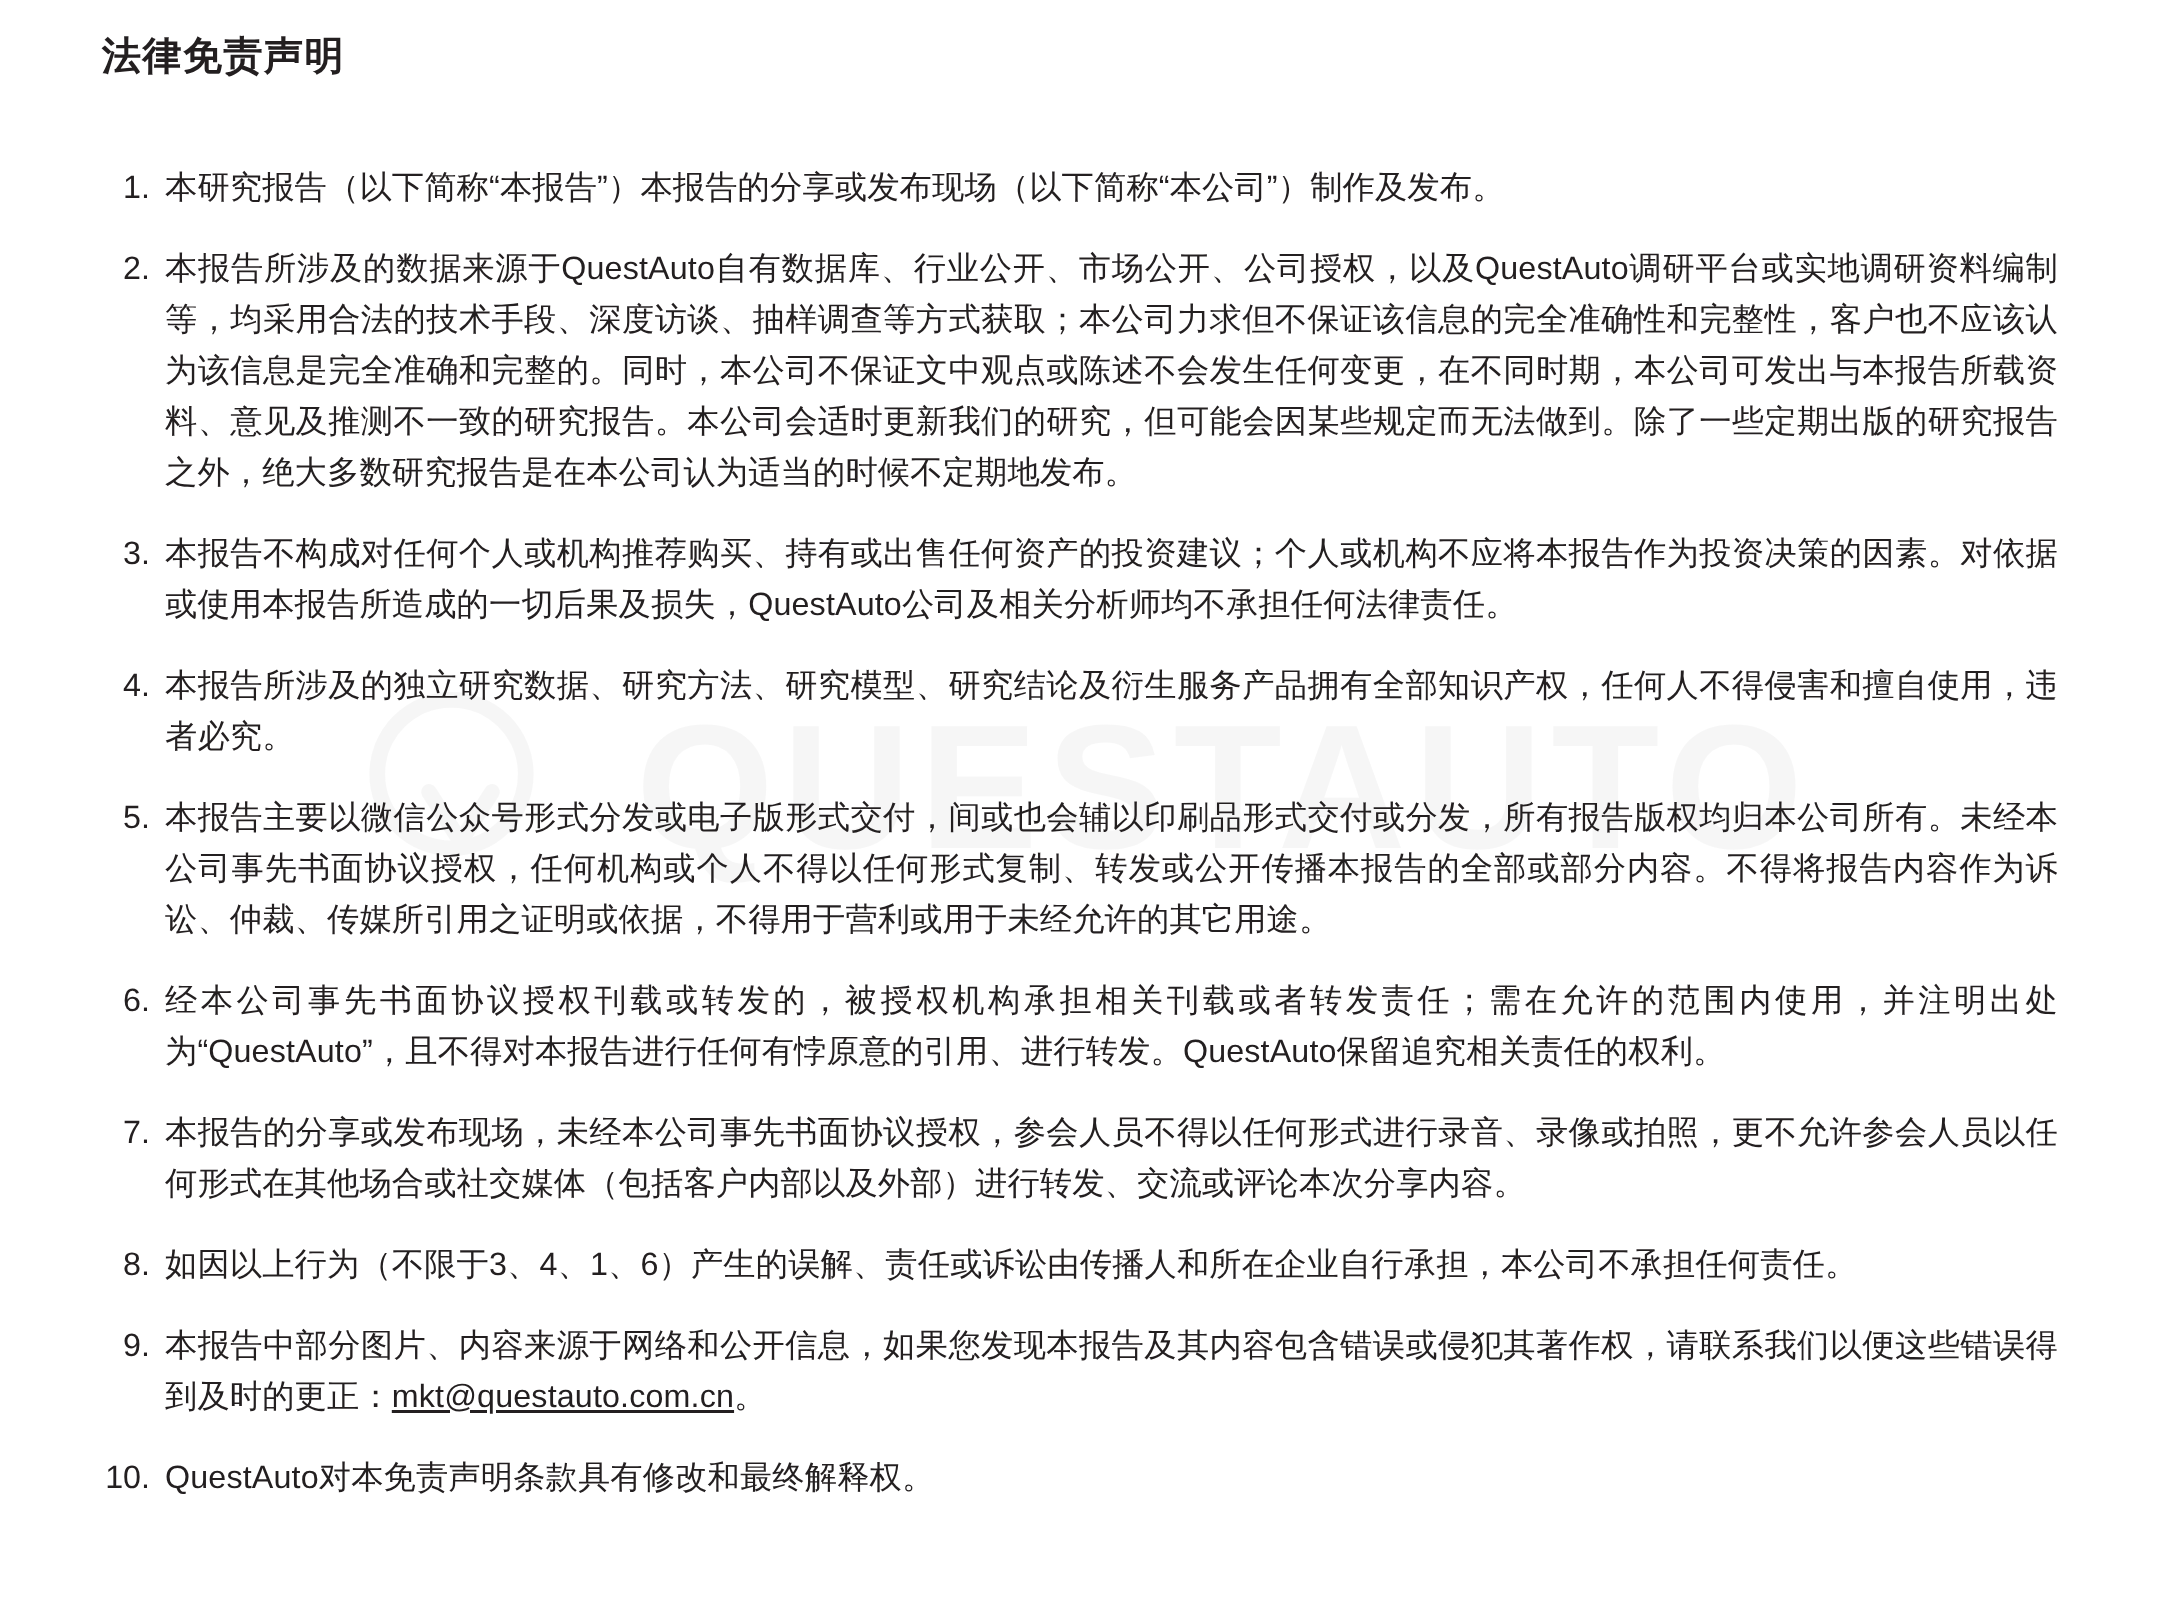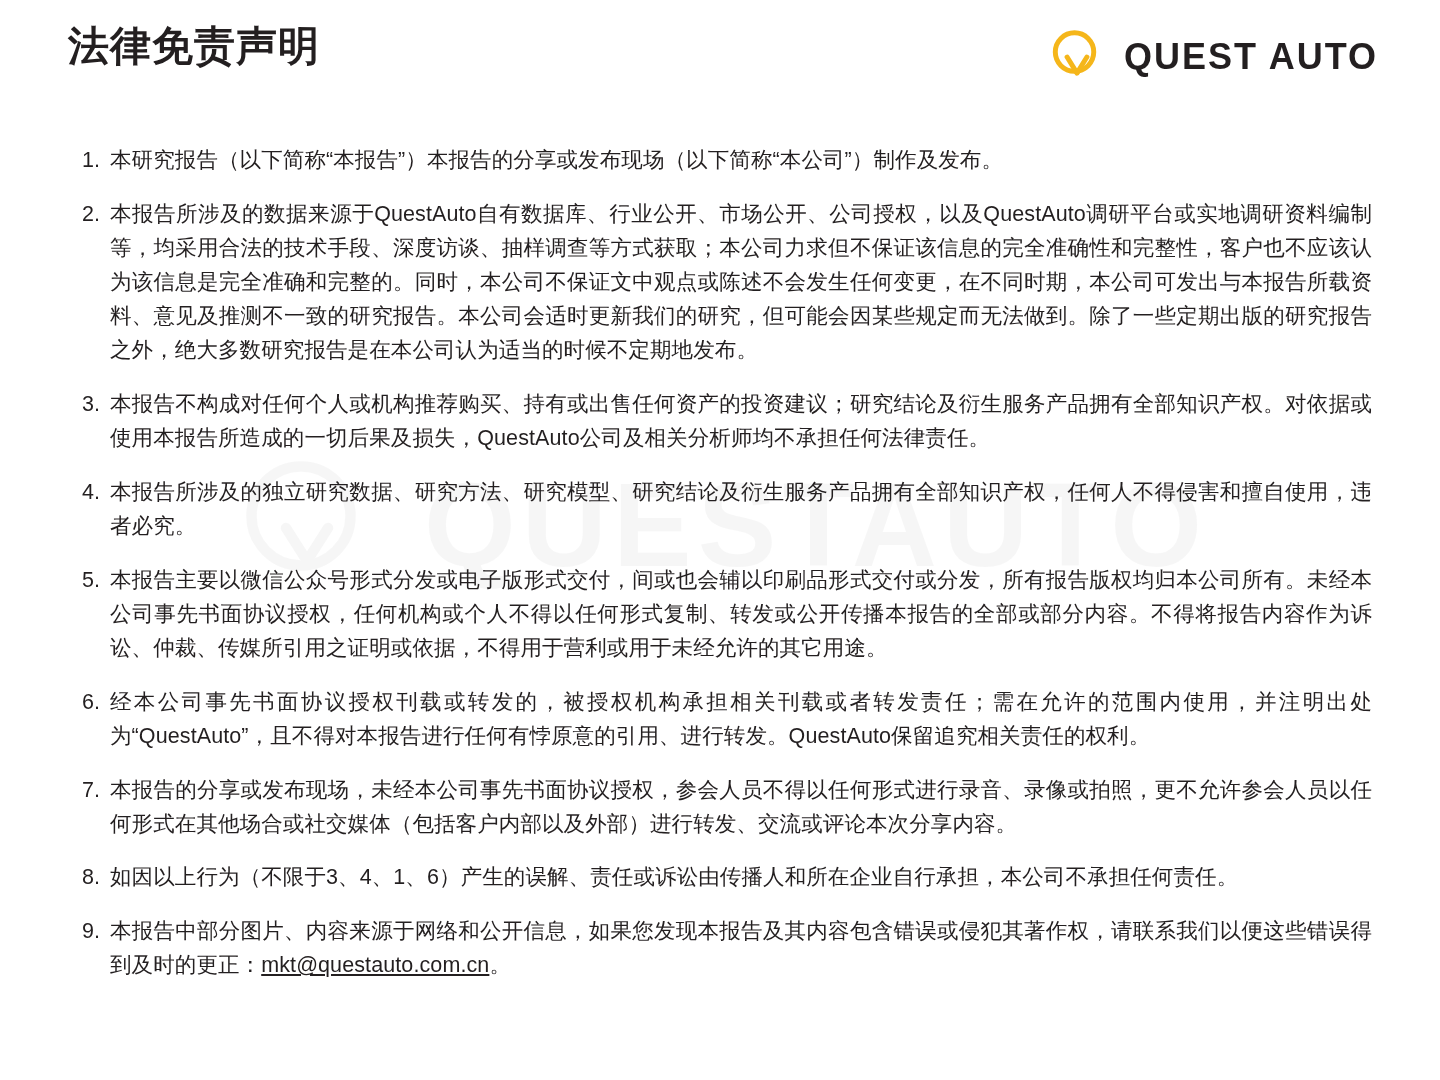--- a/index.html
+++ b/index.html
@@ -55,21 +55,21 @@
   
   .header {
     position: relative;
     z-index: 2;
     display: flex;
     align-items: flex-start;
     justify-content: space-between;
     padding: 22px 62px 0 68px;
   }
   .page-title {
-    font-size: 41px;
+    font-size: 26px;
     font-weight: 700;
     letter-spacing: 1px;
     color: #231f20;
     margin: 0;
     line-height: 1.2;
   }
   .brand {
     display: flex;
     align-items: center;
     gap: 16px;
@@ -134,42 +134,35 @@
   <div class="watermark">
     <svg class="wm-mark" viewBox="0 0 100 100">
       <circle cx="46" cy="44" r="33" fill="none" stroke="#8b8b8b" stroke-width="7"></circle>
       <path d="M36 52 L50 74 L64 52" fill="none" stroke="#8b8b8b" stroke-width="7" stroke-linecap="round" stroke-linejoin="round"></path>
     </svg>
     <div class="wm-text">QUESTAUTO</div>
   </div>
 
   <div class="header">
     <h1 class="page-title">法律免责声明</h1>
-    <div class="brand">
-      <svg class="brand-mark" viewBox="0 0 100 100">
-        <circle cx="46" cy="42" r="31" fill="none" stroke="#f5b61a" stroke-width="8"></circle>
-        <path d="M34 50 L50 76 L66 50" fill="none" stroke="#f5b61a" stroke-width="8" stroke-linecap="round" stroke-linejoin="round"></path>
-      </svg>
-      <div class="brand-text">QUEST AUTO</div>
-    </div>
   </div>
 
   <div class="content">
     <ol class="clauses">
       <li>
         <span class="num">1.</span>
         <span class="txt">本研究报告（以下简称“本报告”）本报告的分享或发布现场（以下简称“本公司”）制作及发布。</span>
       </li>
       <li>
         <span class="num">2.</span>
         <span class="txt">本报告所涉及的数据来源于QuestAuto自有数据库、行业公开、市场公开、公司授权，以及QuestAuto调研平台或实地调研资料编制等，均采用合法的技术手段、深度访谈、抽样调查等方式获取；本公司力求但不保证该信息的完全准确性和完整性，客户也不应该认为该信息是完全准确和完整的。同时，本公司不保证文中观点或陈述不会发生任何变更，在不同时期，本公司可发出与本报告所载资料、意见及推测不一致的研究报告。本公司会适时更新我们的研究，但可能会因某些规定而无法做到。除了一些定期出版的研究报告之外，绝大多数研究报告是在本公司认为适当的时候不定期地发布。</span>
       </li>
       <li>
         <span class="num">3.</span>
-        <span class="txt">本报告不构成对任何个人或机构推荐购买、持有或出售任何资产的投资建议；研究结论及衍生服务产品拥有全部知识产权。对依据或使用本报告所造成的一切后果及损失，QuestAuto公司及相关分析师均不承担任何法律责任。</span>
+        <span class="txt">本报告不构成对任何个人或机构推荐购买、持有或出售任何资产的投资建议；个人或机构不应将本报告作为投资决策的因素。对依据或使用本报告所造成的一切后果及损失，QuestAuto公司及相关分析师均不承担任何法律责任。</span>
       </li>
       <li>
         <span class="num">4.</span>
         <span class="txt">本报告所涉及的独立研究数据、研究方法、研究模型、研究结论及衍生服务产品拥有全部知识产权，任何人不得侵害和擅自使用，违者必究。</span>
       </li>
       <li>
         <span class="num">5.</span>
         <span class="txt">本报告主要以微信公众号形式分发或电子版形式交付，间或也会辅以印刷品形式交付或分发，所有报告版权均归本公司所有。未经本公司事先书面协议授权，任何机构或个人不得以任何形式复制、转发或公开传播本报告的全部或部分内容。不得将报告内容作为诉讼、仲裁、传媒所引用之证明或依据，不得用于营利或用于未经允许的其它用途。</span>
       </li>
       <li>
@@ -181,16 +174,20 @@
         <span class="txt">本报告的分享或发布现场，未经本公司事先书面协议授权，参会人员不得以任何形式进行录音、录像或拍照，更不允许参会人员以任何形式在其他场合或社交媒体（包括客户内部以及外部）进行转发、交流或评论本次分享内容。</span>
       </li>
       <li>
         <span class="num">8.</span>
         <span class="txt">如因以上行为（不限于3、4、1、6）产生的误解、责任或诉讼由传播人和所在企业自行承担，本公司不承担任何责任。</span>
       </li>
       <li>
         <span class="num">9.</span>
         <span class="txt"><span>本报告中部分图片、内容来源于网络和公开信息，如果您发现本报告及其内容包含错误或侵犯其著作权，请联系我们以便这些错误得到及时的更正：</span><a class="email-link" href="#">mkt@questauto.com.cn</a><span>。</span></span>
       </li>
+      <li>
+        <span class="num">10.</span>
+        <span class="txt">QuestAuto对本免责声明条款具有修改和最终解释权。</span>
+      </li>
     </ol>
   </div>
 
 </div>
 
 </body></html>

